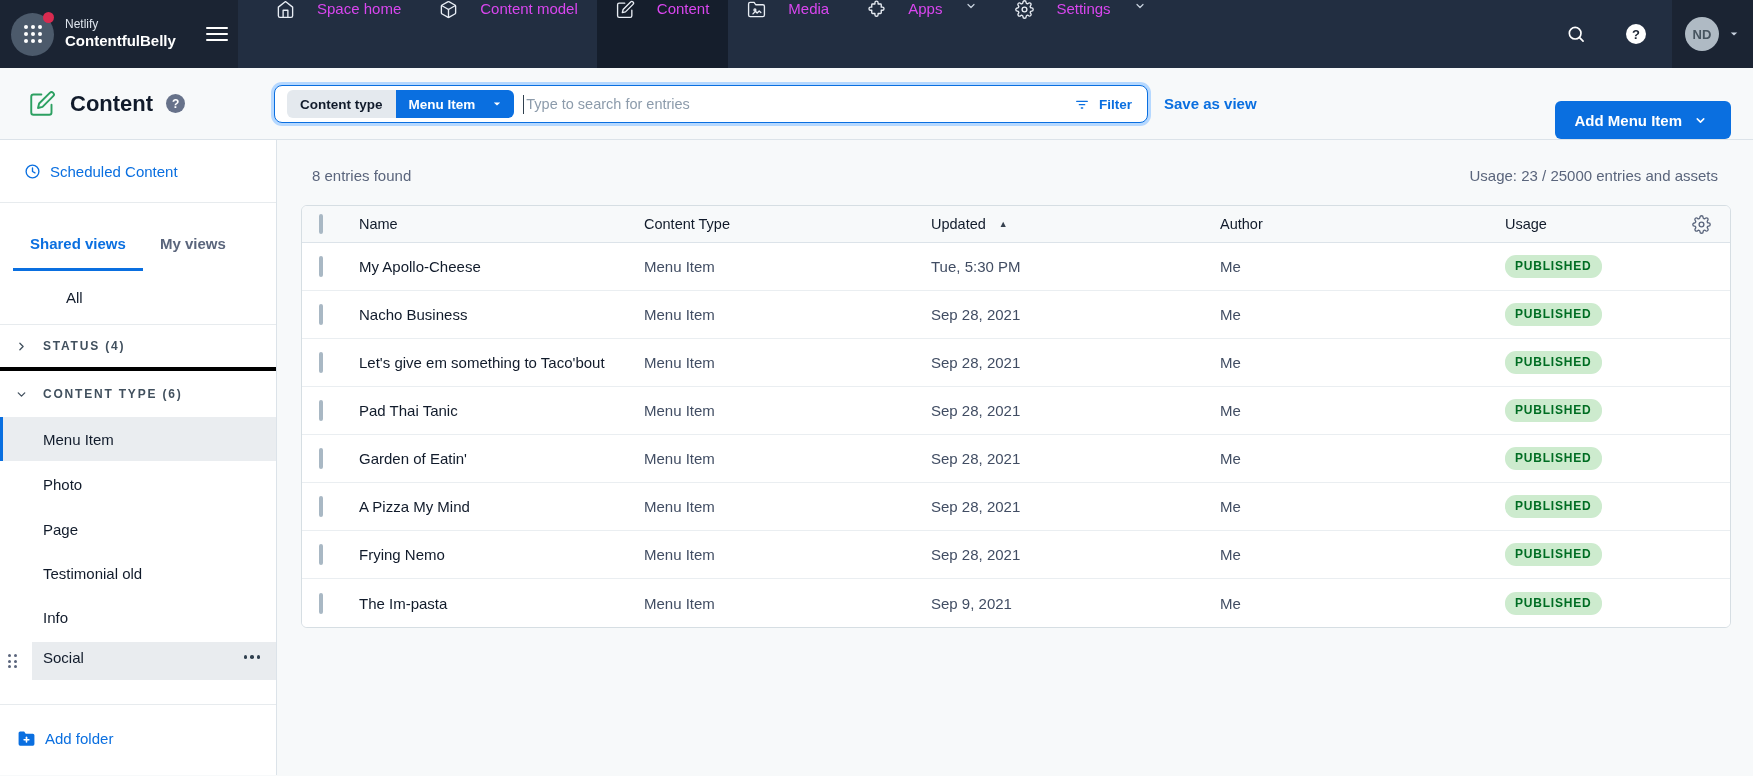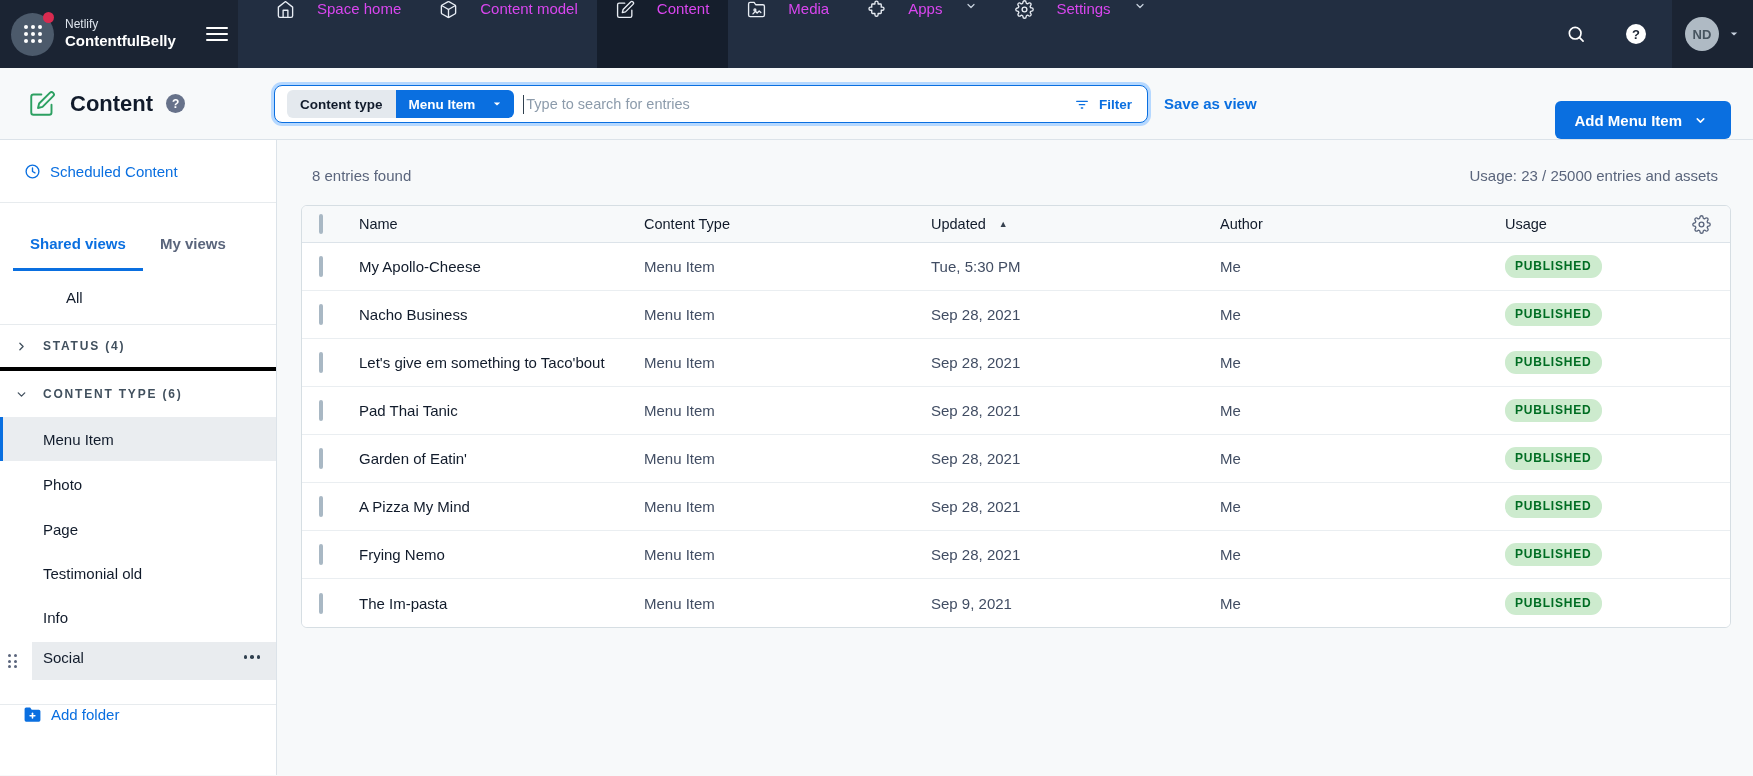--- a/index.html
+++ b/index.html
@@ -79,21 +79,21 @@
   .ct-item { height:44px; display:flex; align-items:center; padding-left:43px; font-size:15px; color:#111B2B; cursor:pointer; }
   .ct-item.taller { height:46px; }
   .ct-item.selected { background:#EAEDF0; border-left:3px solid #0A6FE0; padding-left:40px; font-weight:500; }
   .social-slot { position:relative; height:44px; display:flex; align-items:center; }
   .drag-handle { position:absolute; left:8px; display:grid; grid-template-columns:repeat(2,3px); grid-gap:2.5px; cursor:grab; }
   .drag-handle i { width:3px; height:3px; background:#5A657C; border-radius:50%; }
   .social-item { flex:1; margin-left:32px; height:38px; background:#E9ECEF; display:flex; align-items:center; justify-content:space-between; padding:0 16px 8px 11px; font-size:15px; color:#111B2B; cursor:pointer; }
   .more-dots { display:flex; gap:3px; cursor:pointer; padding:6px 0; }
   .more-dots i { width:3.5px; height:3.5px; border-radius:50%; background:#30404F; }
   .sidebar-divider { border-top:1px solid #E7EBEE; margin-top:21px; }
-  .add-folder { display:flex; align-items:center; gap:9px; padding-left:23px; color:#0A6FE0; font-size:15px; font-weight:500; cursor:pointer; }
+  .add-folder { display:flex; align-items:center; gap:9px; padding-left:17px; margin-top:24px; color:#0A6FE0; font-size:15px; font-weight:500; cursor:pointer; }
   .add-folder svg { width:19px; height:19px; }
 
   
   .meta-row { display:flex; justify-content:space-between; margin-top:25px; padding:0 13px 0 11px; font-size:15px; color:#5A657C; height:20px; align-items:center;}
   .table-card { margin-top:20px; background:#fff; border:1px solid #D6DEE3; border-radius:6px; overflow:hidden; }
   .t-head, .t-row { display:grid; grid-template-columns:57px 285px 287px 289px 285px 1fr 56px; align-items:center; }
   .t-head { height:37px; background:#F7F9FA; border-bottom:1px solid #DCE3E9; font-size:14.5px; font-weight:500; color:#111B2B; }
   .t-row { height:48px; background:#fff; border-bottom:1px solid #EAEEF1; font-size:15px; cursor:pointer; }
   .t-row:last-child { border-bottom:none; }
   .checkbox { width:18px; height:18px; border:2px solid #A9B8C4; border-radius:4px; background:#fff; margin-left:17px; cursor:pointer; }

